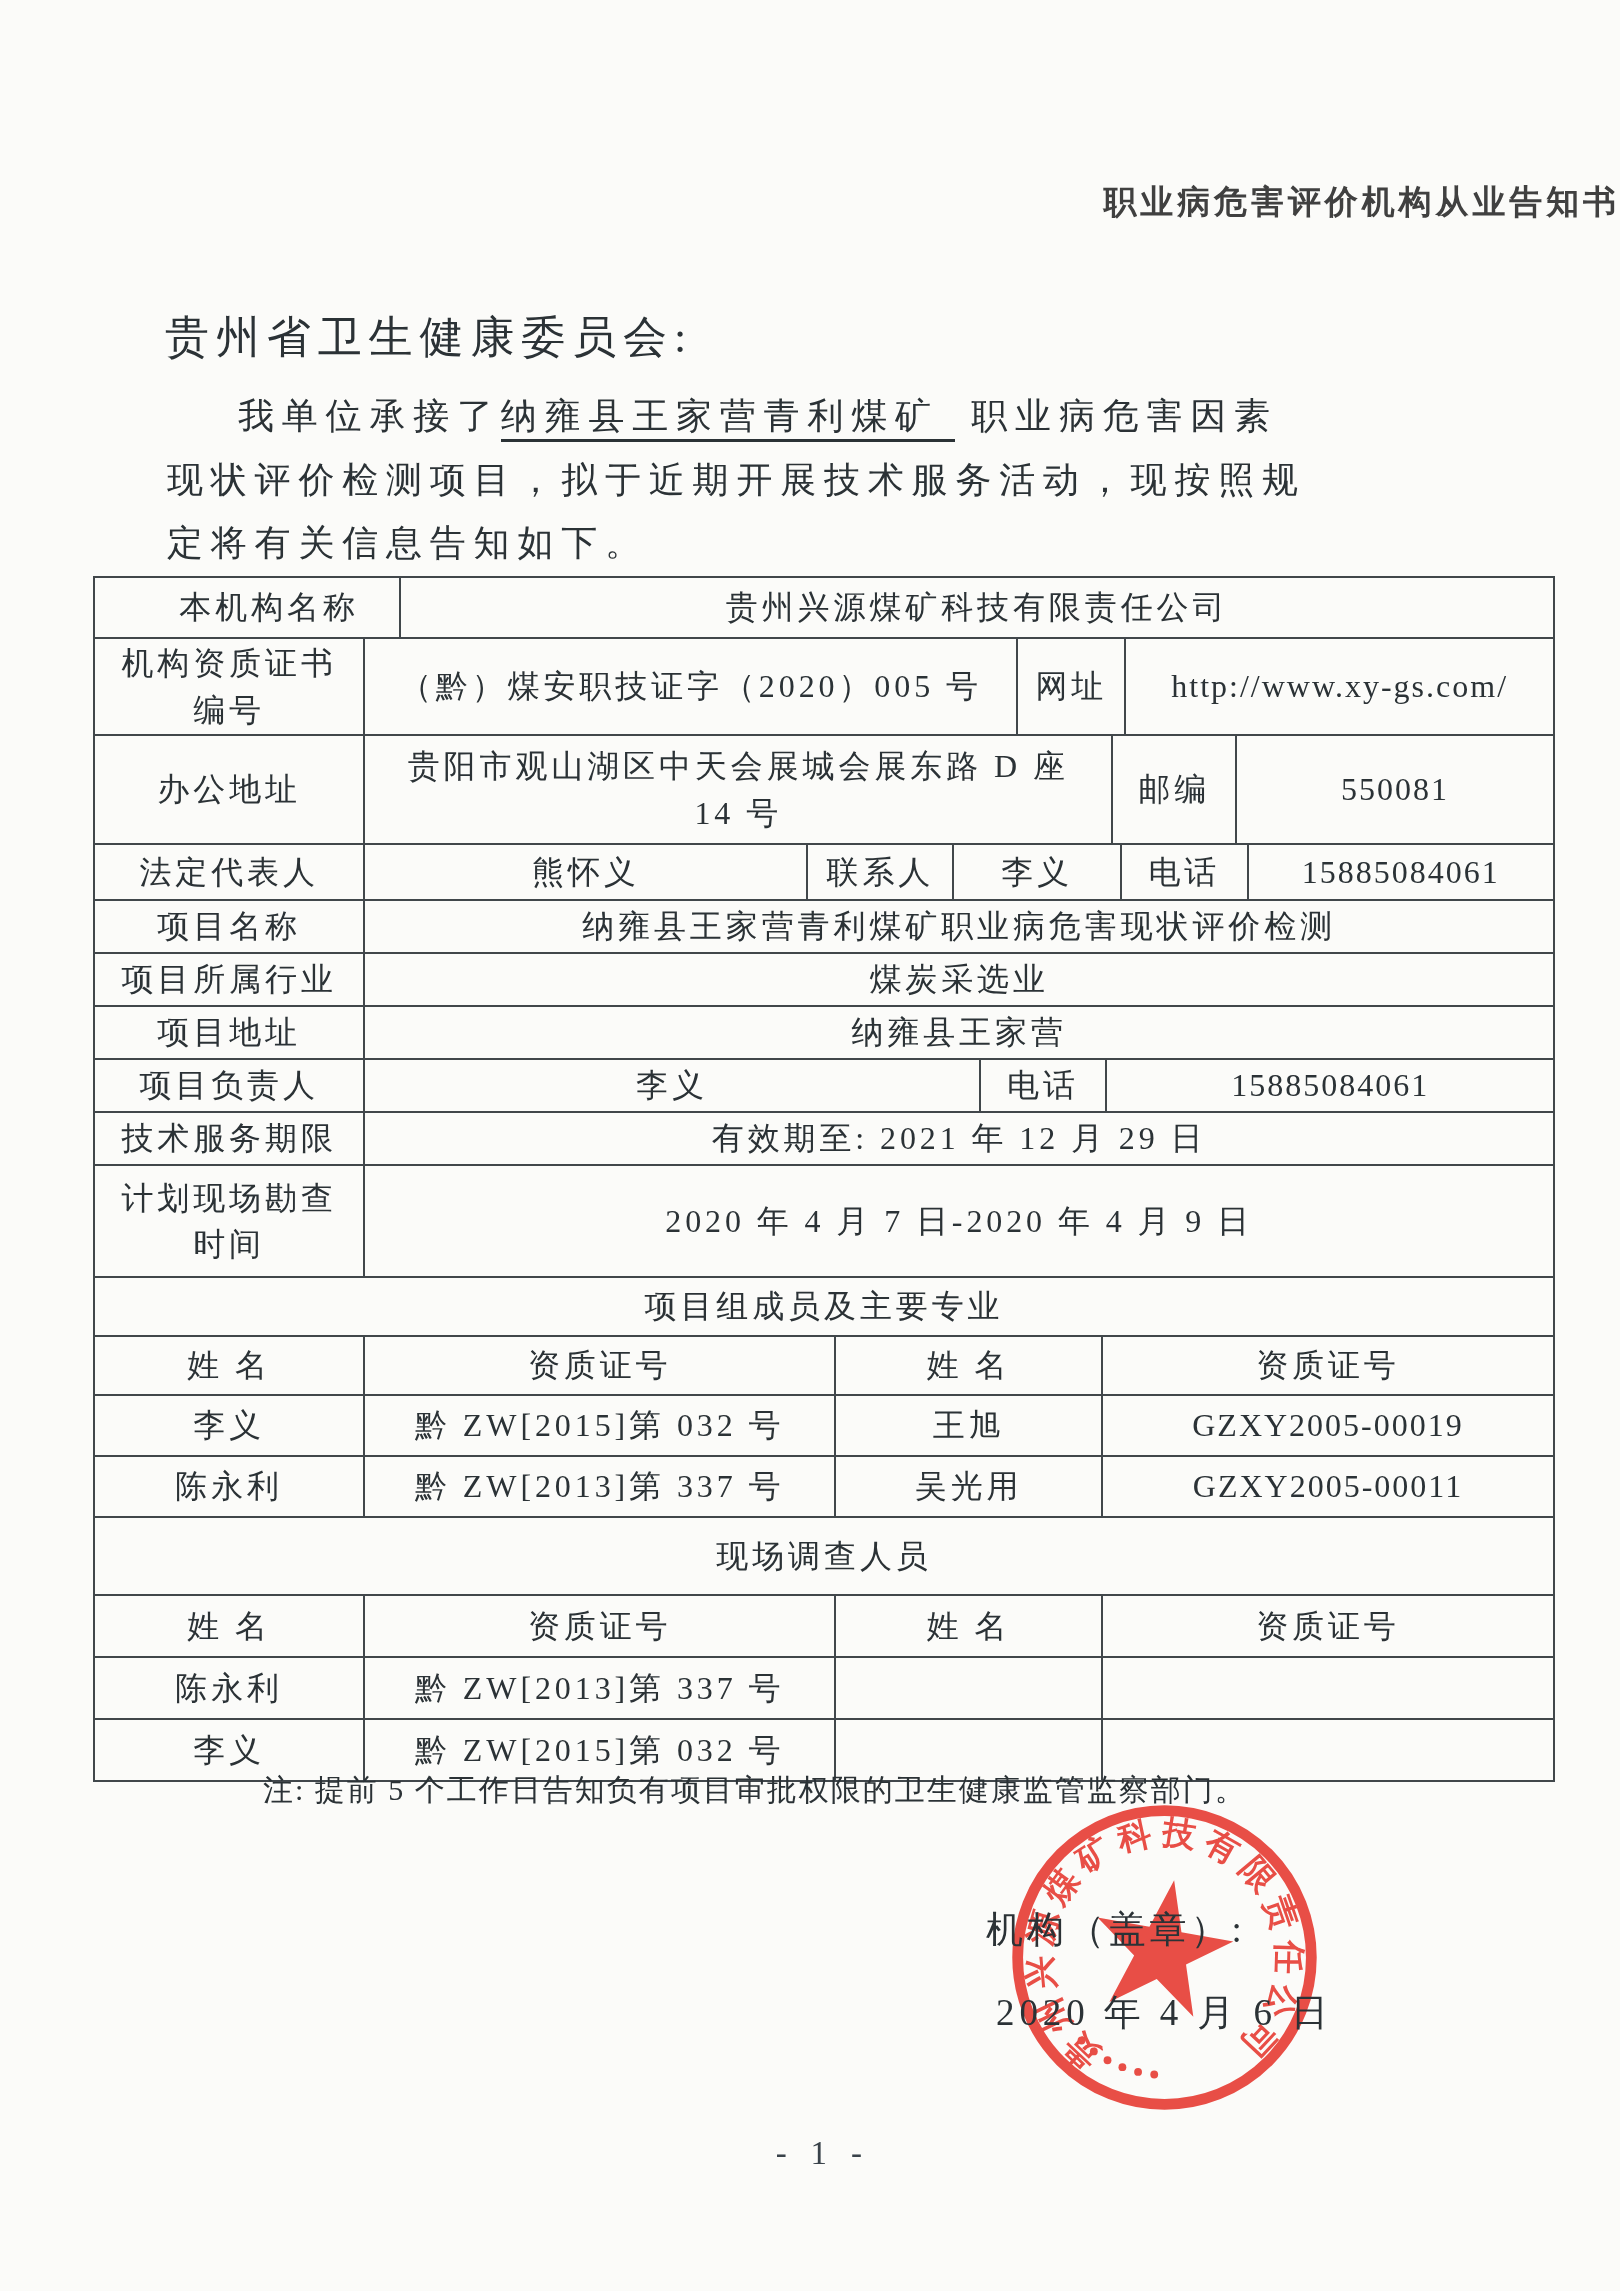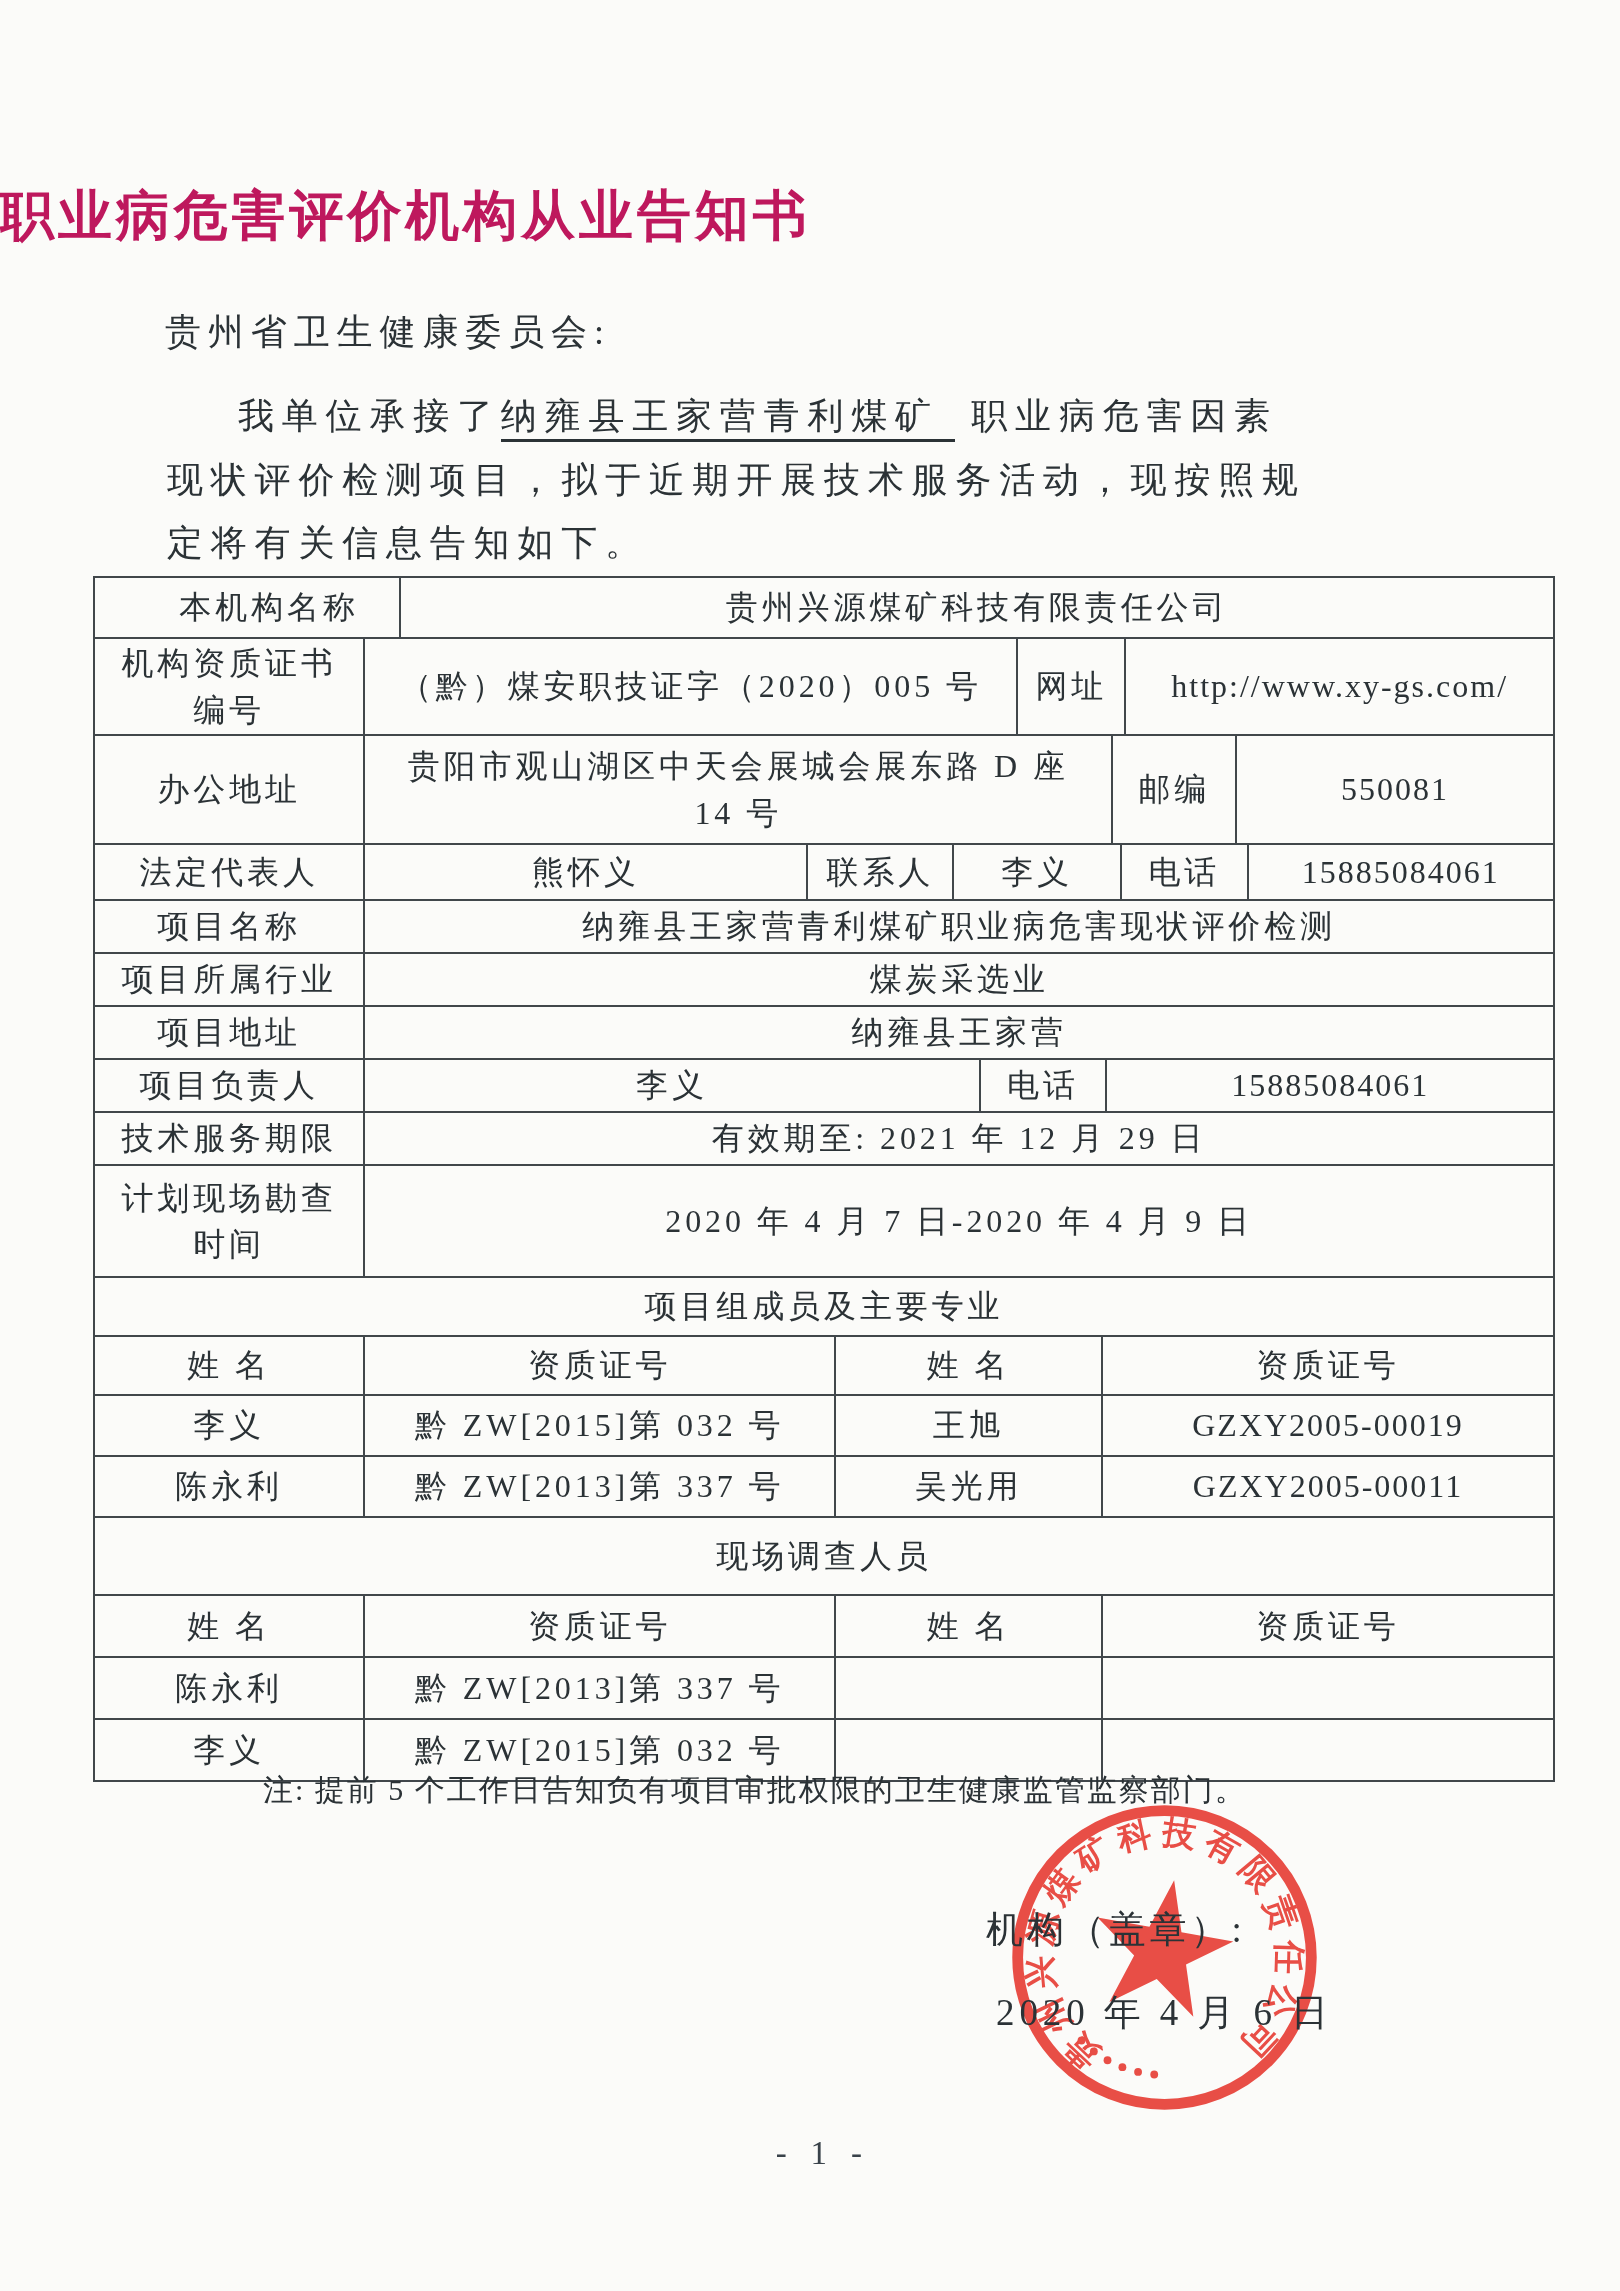--- a/index.html
+++ b/index.html
@@ -5,27 +5,27 @@
   :root { --seal-red:#e6372e; --ink:#2b3236; --line:#41474b; }
   * { box-sizing: border-box; margin:0; padding:0; }
   html,body { background:#e8e8e6; }
   .page {
     position:relative; width:1620px; height:2292px; margin:0 auto;
     background:#fbfbf9; overflow:hidden; color:var(--ink);
     font-family:"Liberation Serif","DejaVu Serif",serif;
   }
   .title {
     position:absolute; top:180px; left:0; width:100%;
-    text-align:left; font-size:54px; font-weight:bold;
-    letter-spacing:3.9px; color:#be185d;
+    text-align:right; font-size:33px; font-weight:bold;
+    letter-spacing:3.9px; color:#404040;
     font-family:"Liberation Sans","DejaVu Sans",sans-serif;
   }
   .greeting {
     position:absolute; left:165px; top:308px;
-    font-size:36px; letter-spacing:6.9px;
+    font-size:44px; letter-spacing:6.9px;
   }
   .para-line {
     position:absolute; left:167px; width:1255px;
     font-size:36px; letter-spacing:7.8px; white-space:nowrap;
   }
   .line1 { top:392px; padding-left:71px; }
   .line2 { top:456px; }
   .line3 { top:519px; }
   .u { border-bottom:3.9px solid var(--ink); padding-bottom:2.9px; padding-right:15.7px; }
 

